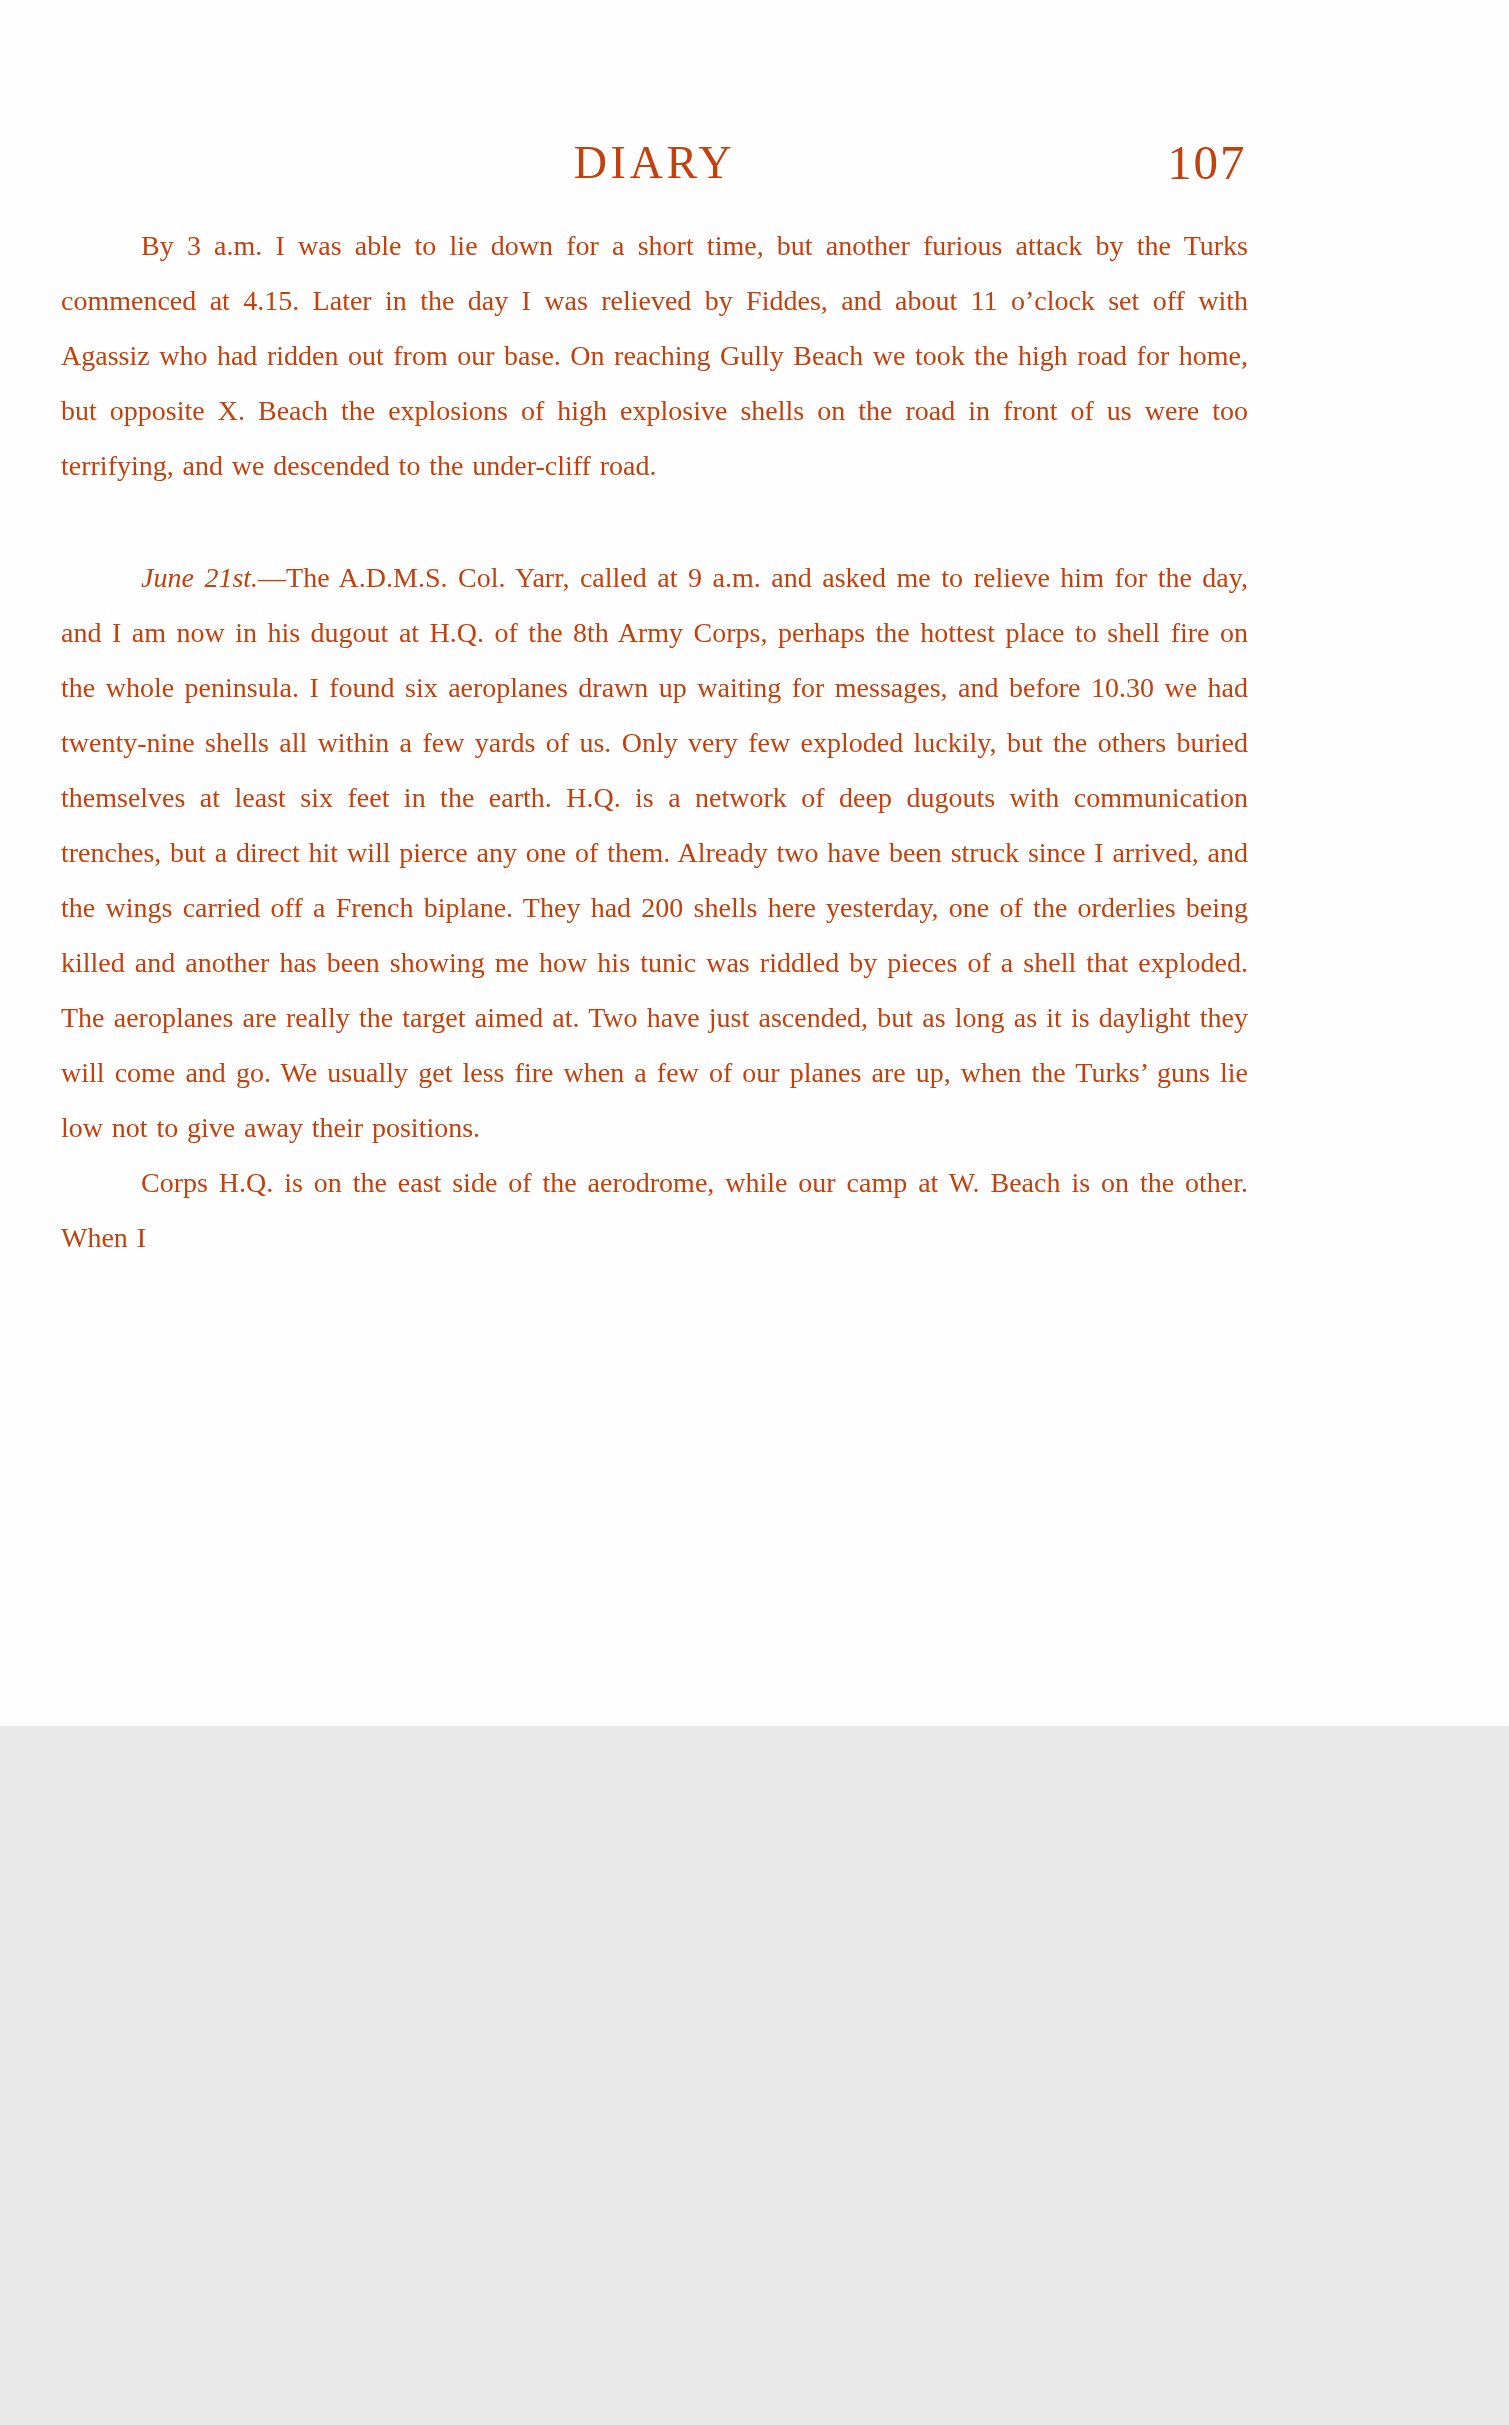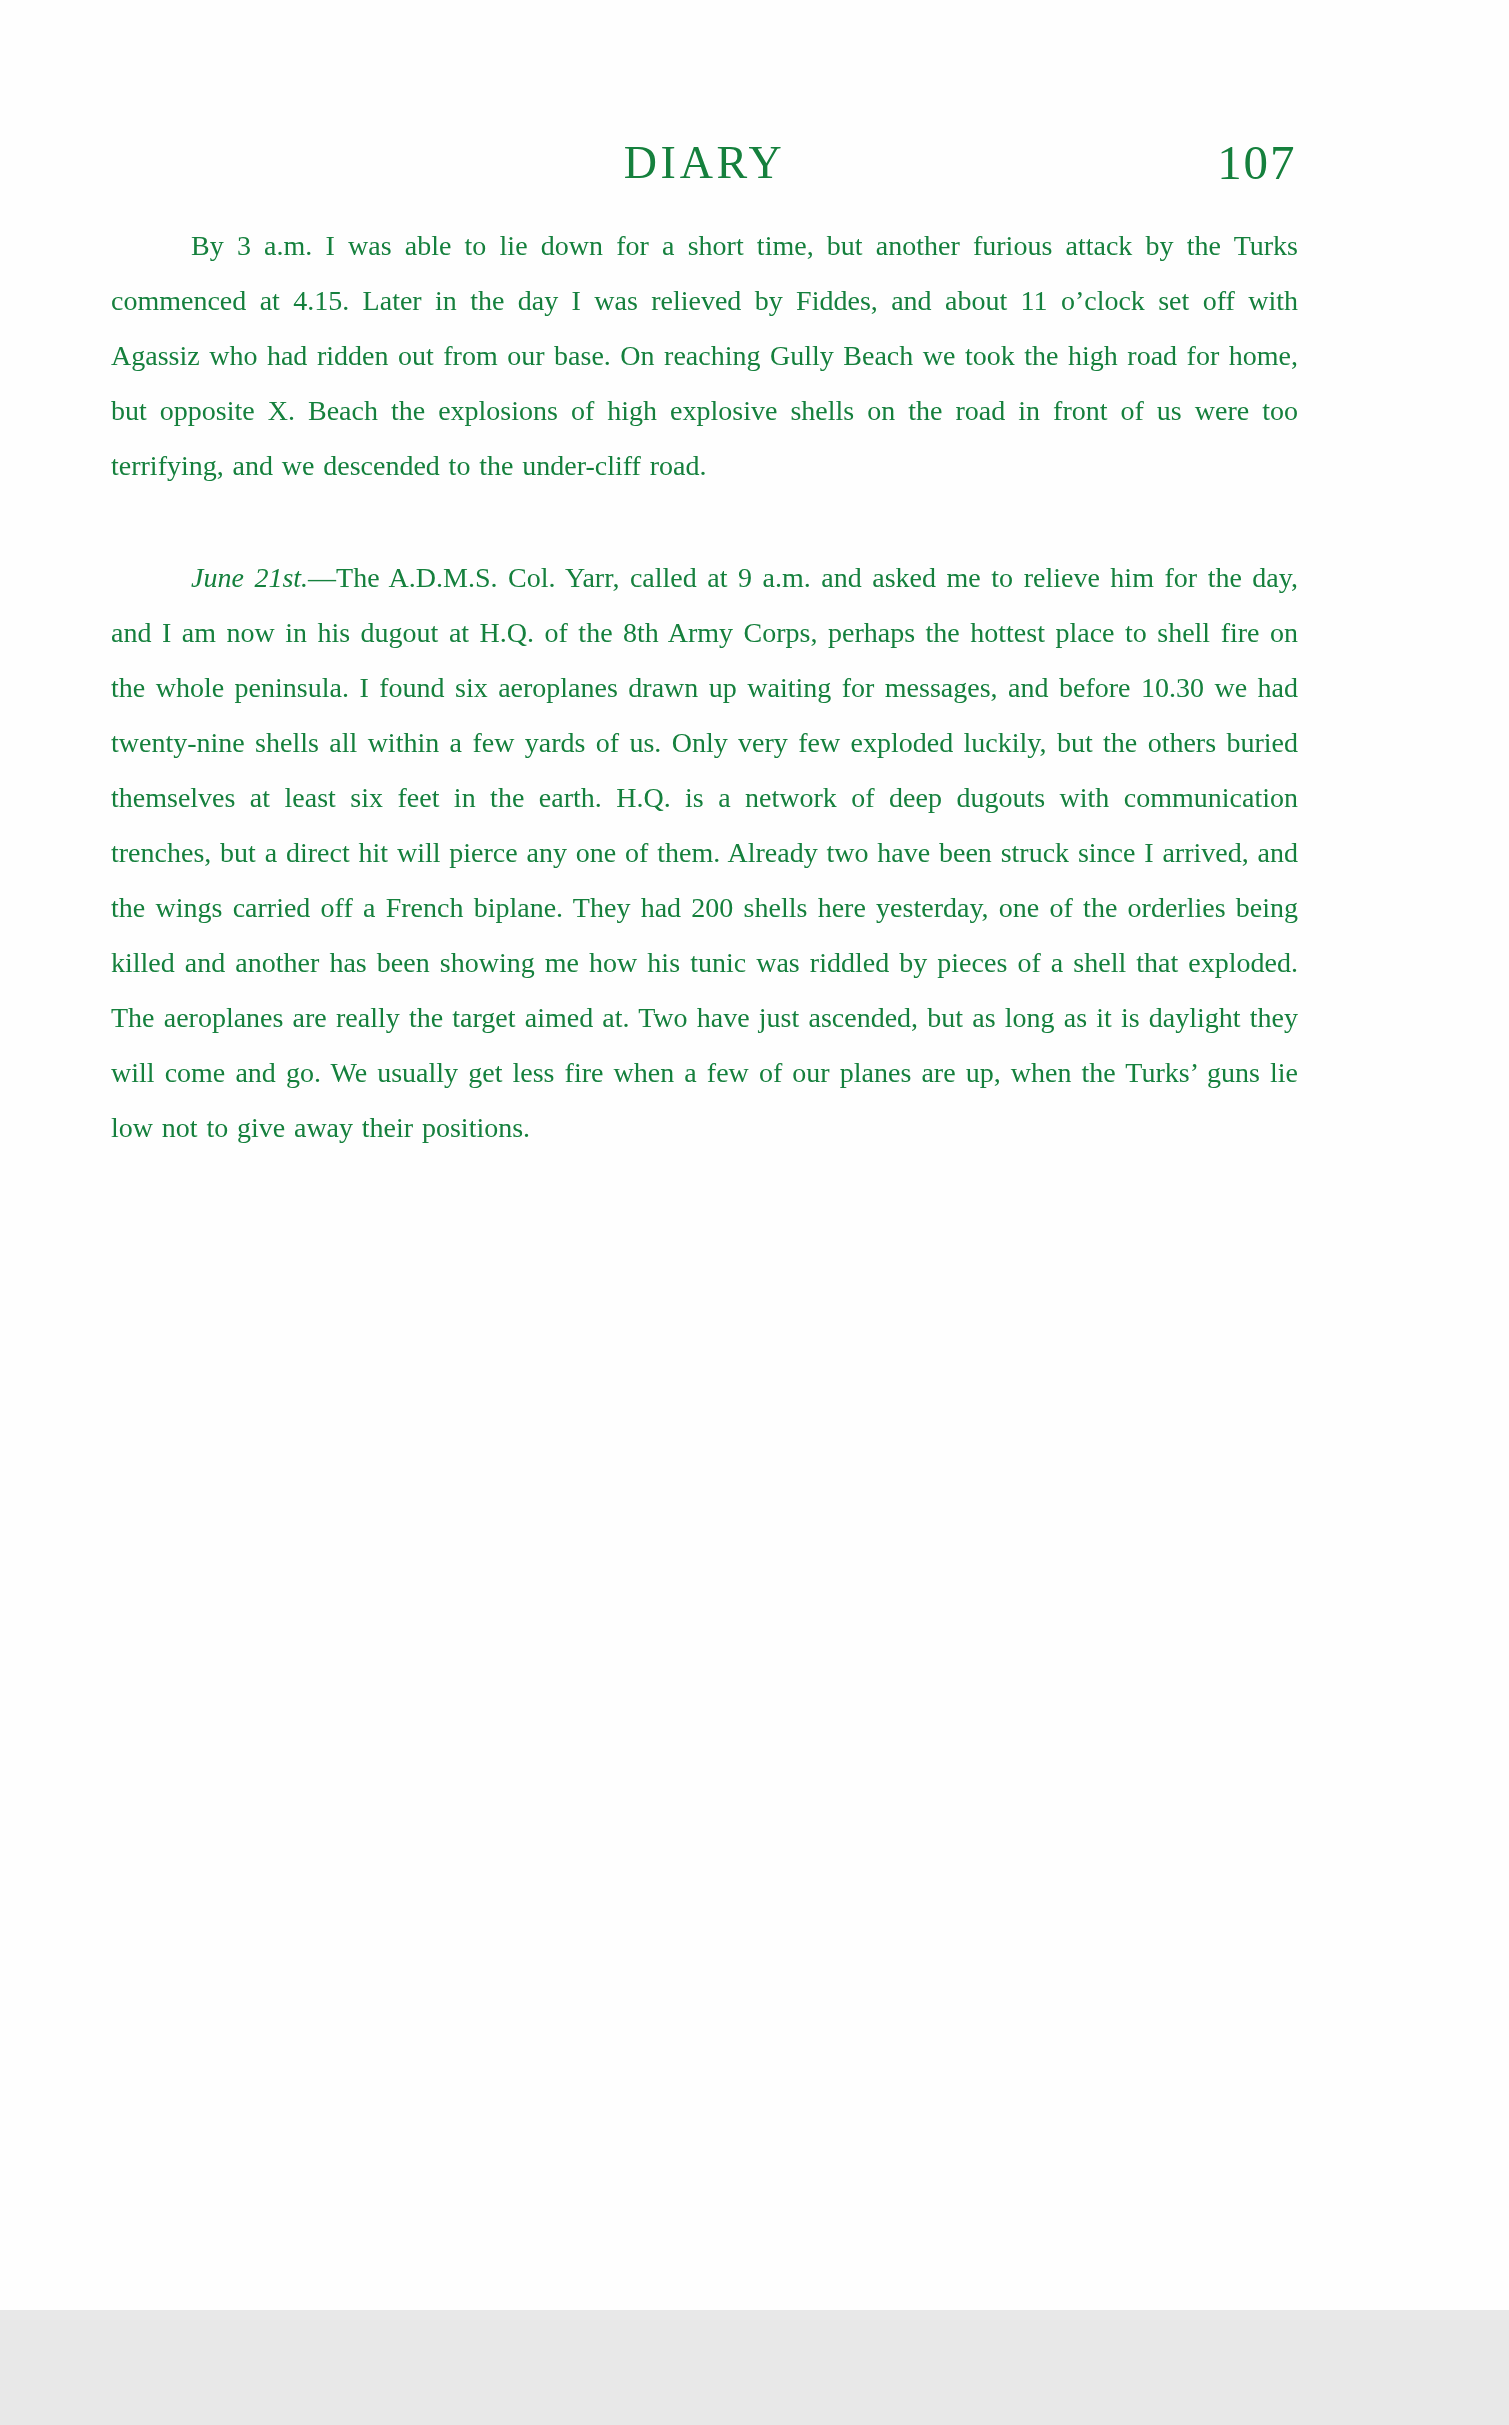--- a/index.html
+++ b/index.html
@@ -3,26 +3,26 @@
 <meta charset="utf-8">
 <style>
   html, body {
     margin: 0;
     padding: 0;
     background: #e8e8e8;
   }
   .page {
     position: relative;
     width: 1510px;
-    height: 2310px;
+    height: 1726px;
     background: #fefefe;
-    color: #15803d;
+    color: #c2410c;
     font-family: "Liberation Serif", "DejaVu Serif", serif;
     box-sizing: border-box;
-    padding: 137px 236px 0 111px;
+    padding: 137px 236px 0 61px;
     overflow: hidden;
   }
   .header {
     position: relative;
     width: 1187px;
     height: 51px;
   }
   .running-head {
     display: block;
     text-align: center;
@@ -65,15 +65,16 @@
     <span class="running-head">DIARY</span>
     <span class="page-number">107</span>
   </div>
 
   <div class="text-block">
     <p class="para"><span>By 3 a.m. I was able to lie down for a short time, but another furious attack by the Turks commenced at 4.15. Later in the day I was relieved by Fiddes, and about 11 o’clock set off with Agassiz who had ridden out from our base. On reaching Gully Beach we took the high road for home, but opposite X. Beach the explosions of high explosive shells on the road in front of us were too terrifying, and we descended to the under-cliff road.</span></p>
 
 
     <p class="para entry"><em class="entry-date">June 21st.</em><span>—The A.D.M.S. Col. Yarr, called at 9 a.m. and asked me to relieve him for the day, and I am now in his dugout at H.Q. of the 8th Army Corps, perhaps the hottest place to shell fire on the whole peninsula. I found six aeroplanes drawn up waiting for messages, and before 10.30 we had twenty-nine shells all within a few yards of us. Only very few exploded luckily, but the others buried themselves at least six feet in the earth. H.Q. is a network of deep dugouts with communication trenches, but a direct hit will pierce any one of them. Already two have been struck since I arrived, and the wings carried off a French biplane. They had 200 shells here yesterday, one of the orderlies being killed and another has been showing me how his tunic was riddled by pieces of a shell that exploded. The aeroplanes are really the target aimed at. Two have just ascended, but as long as it is daylight they will come and go. We usually get less fire when a few of our planes are up, when the Turks’ guns lie low not to give away their positions.</span></p>
 
+    <p class="para"><span>Corps H.Q. is on the east side of the aerodrome, while our camp at W. Beach is on the other. When I</span></p>
   </div>
 </div>
 
 
 </body></html>

